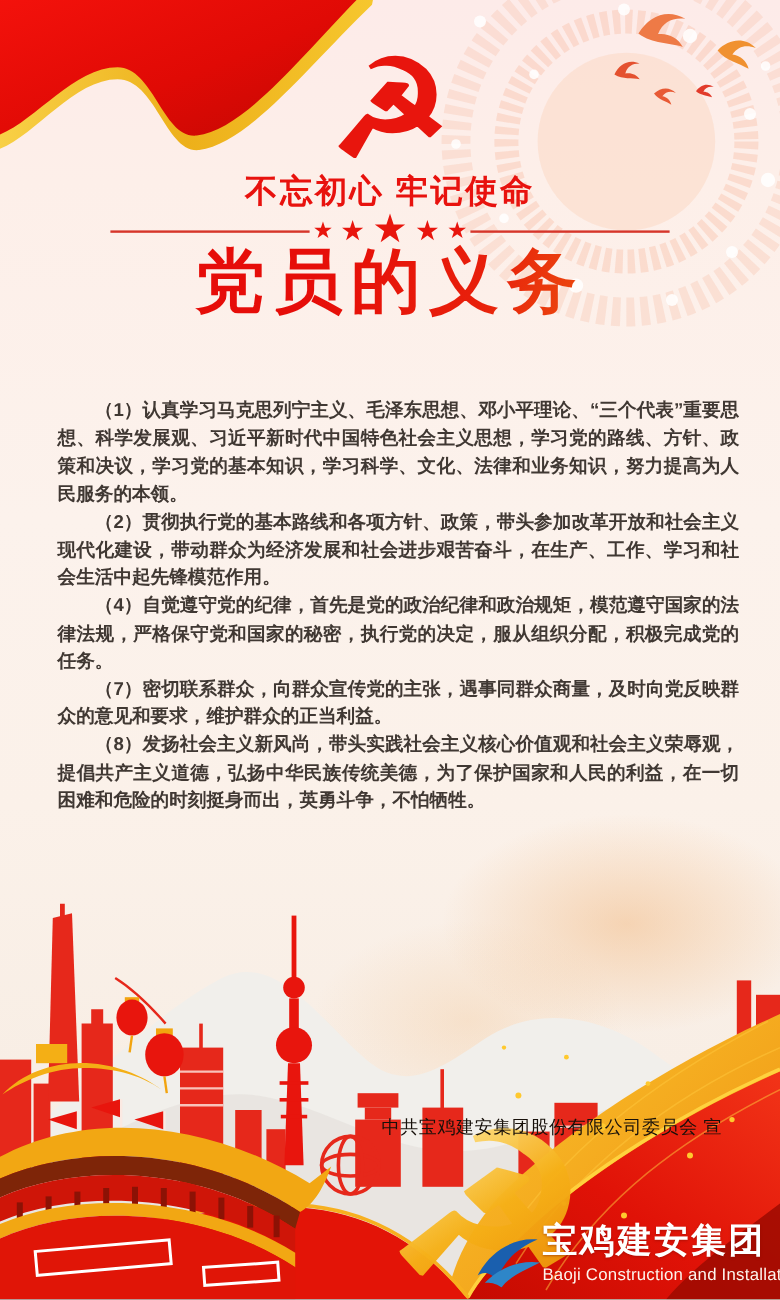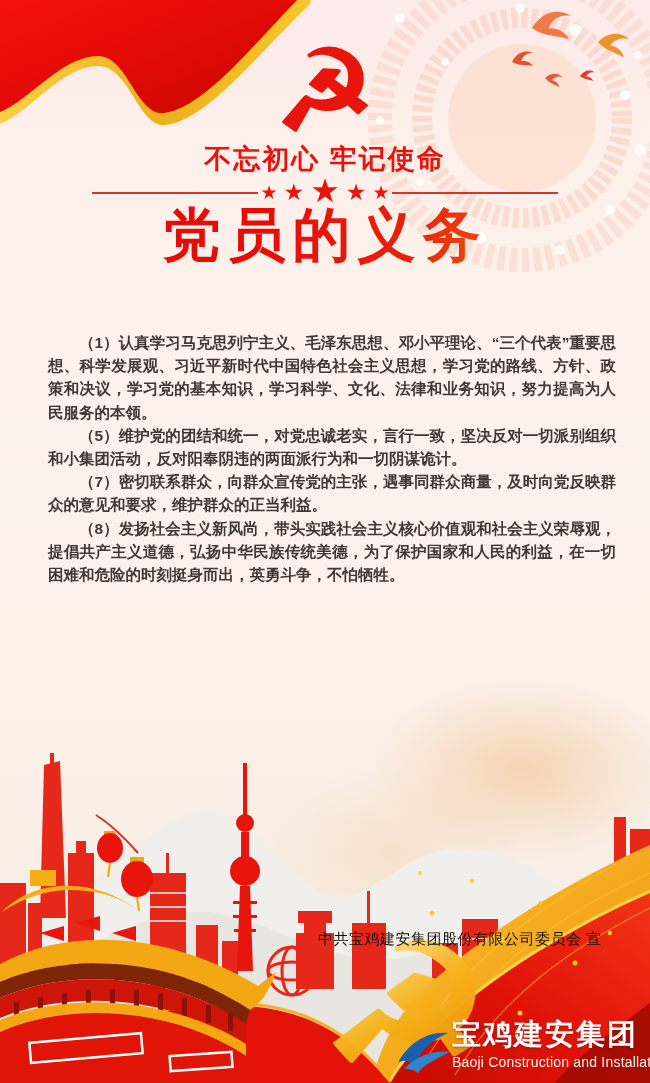--- a/index.html
+++ b/index.html
@@ -140,21 +140,22 @@
     <span class="st s3">★</span>
     <span class="st s2">★</span>
     <span class="st s1">★</span>
     <span class="line"></span>
   </div>
 
   <div class="abs title">党员的义务</div>
 
   <div class="abs duties">
     <p>（1）认真学习马克思列宁主义、毛泽东思想、邓小平理论、“三个代表”重要思想、科学发展观、习近平新时代中国特色社会主义思想，学习党的路线、方针、政策和决议，学习党的基本知识，学习科学、文化、法律和业务知识，努力提高为人民服务的本领。</p>
-    <p>（5）维护党的团结和统一，对党忠诚老实，言行一致，坚决反对一切派别组织和小集团活动，反对阳奉阴违的两面派行为和一切阴谋诡计。</p>
+    <p>（2）贯彻执行党的基本路线和各项方针、政策，带头参加改革开放和社会主义现代化建设，带动群众为经济发展和社会进步艰苦奋斗，在生产、工作、学习和社会生活中起先锋模范作用。</p>
+    <p>（4）自觉遵守党的纪律，首先是党的政治纪律和政治规矩，模范遵守国家的法律法规，严格保守党和国家的秘密，执行党的决定，服从组织分配，积极完成党的任务。</p>
     <p>（7）密切联系群众，向群众宣传党的主张，遇事同群众商量，及时向党反映群众的意见和要求，维护群众的正当利益。</p>
     <p>（8）发扬社会主义新风尚，带头实践社会主义核心价值观和社会主义荣辱观，提倡共产主义道德，弘扬中华民族传统美德，为了保护国家和人民的利益，在一切困难和危险的时刻挺身而出，英勇斗争，不怕牺牲。</p>
   </div>
 
   <div class="abs scene">
 
     <div class="wall-wash"></div>
 
     <svg class="mountains" viewBox="0 0 650 330">
       <path fill="#f1efeb" d="M-5,210 C40,185 120,95 185,62 C230,40 265,95 305,130 C340,160 370,135 405,112 C450,83 505,95 545,125 C585,155 620,165 655,168 L655,330 L-5,330 Z"></path>

